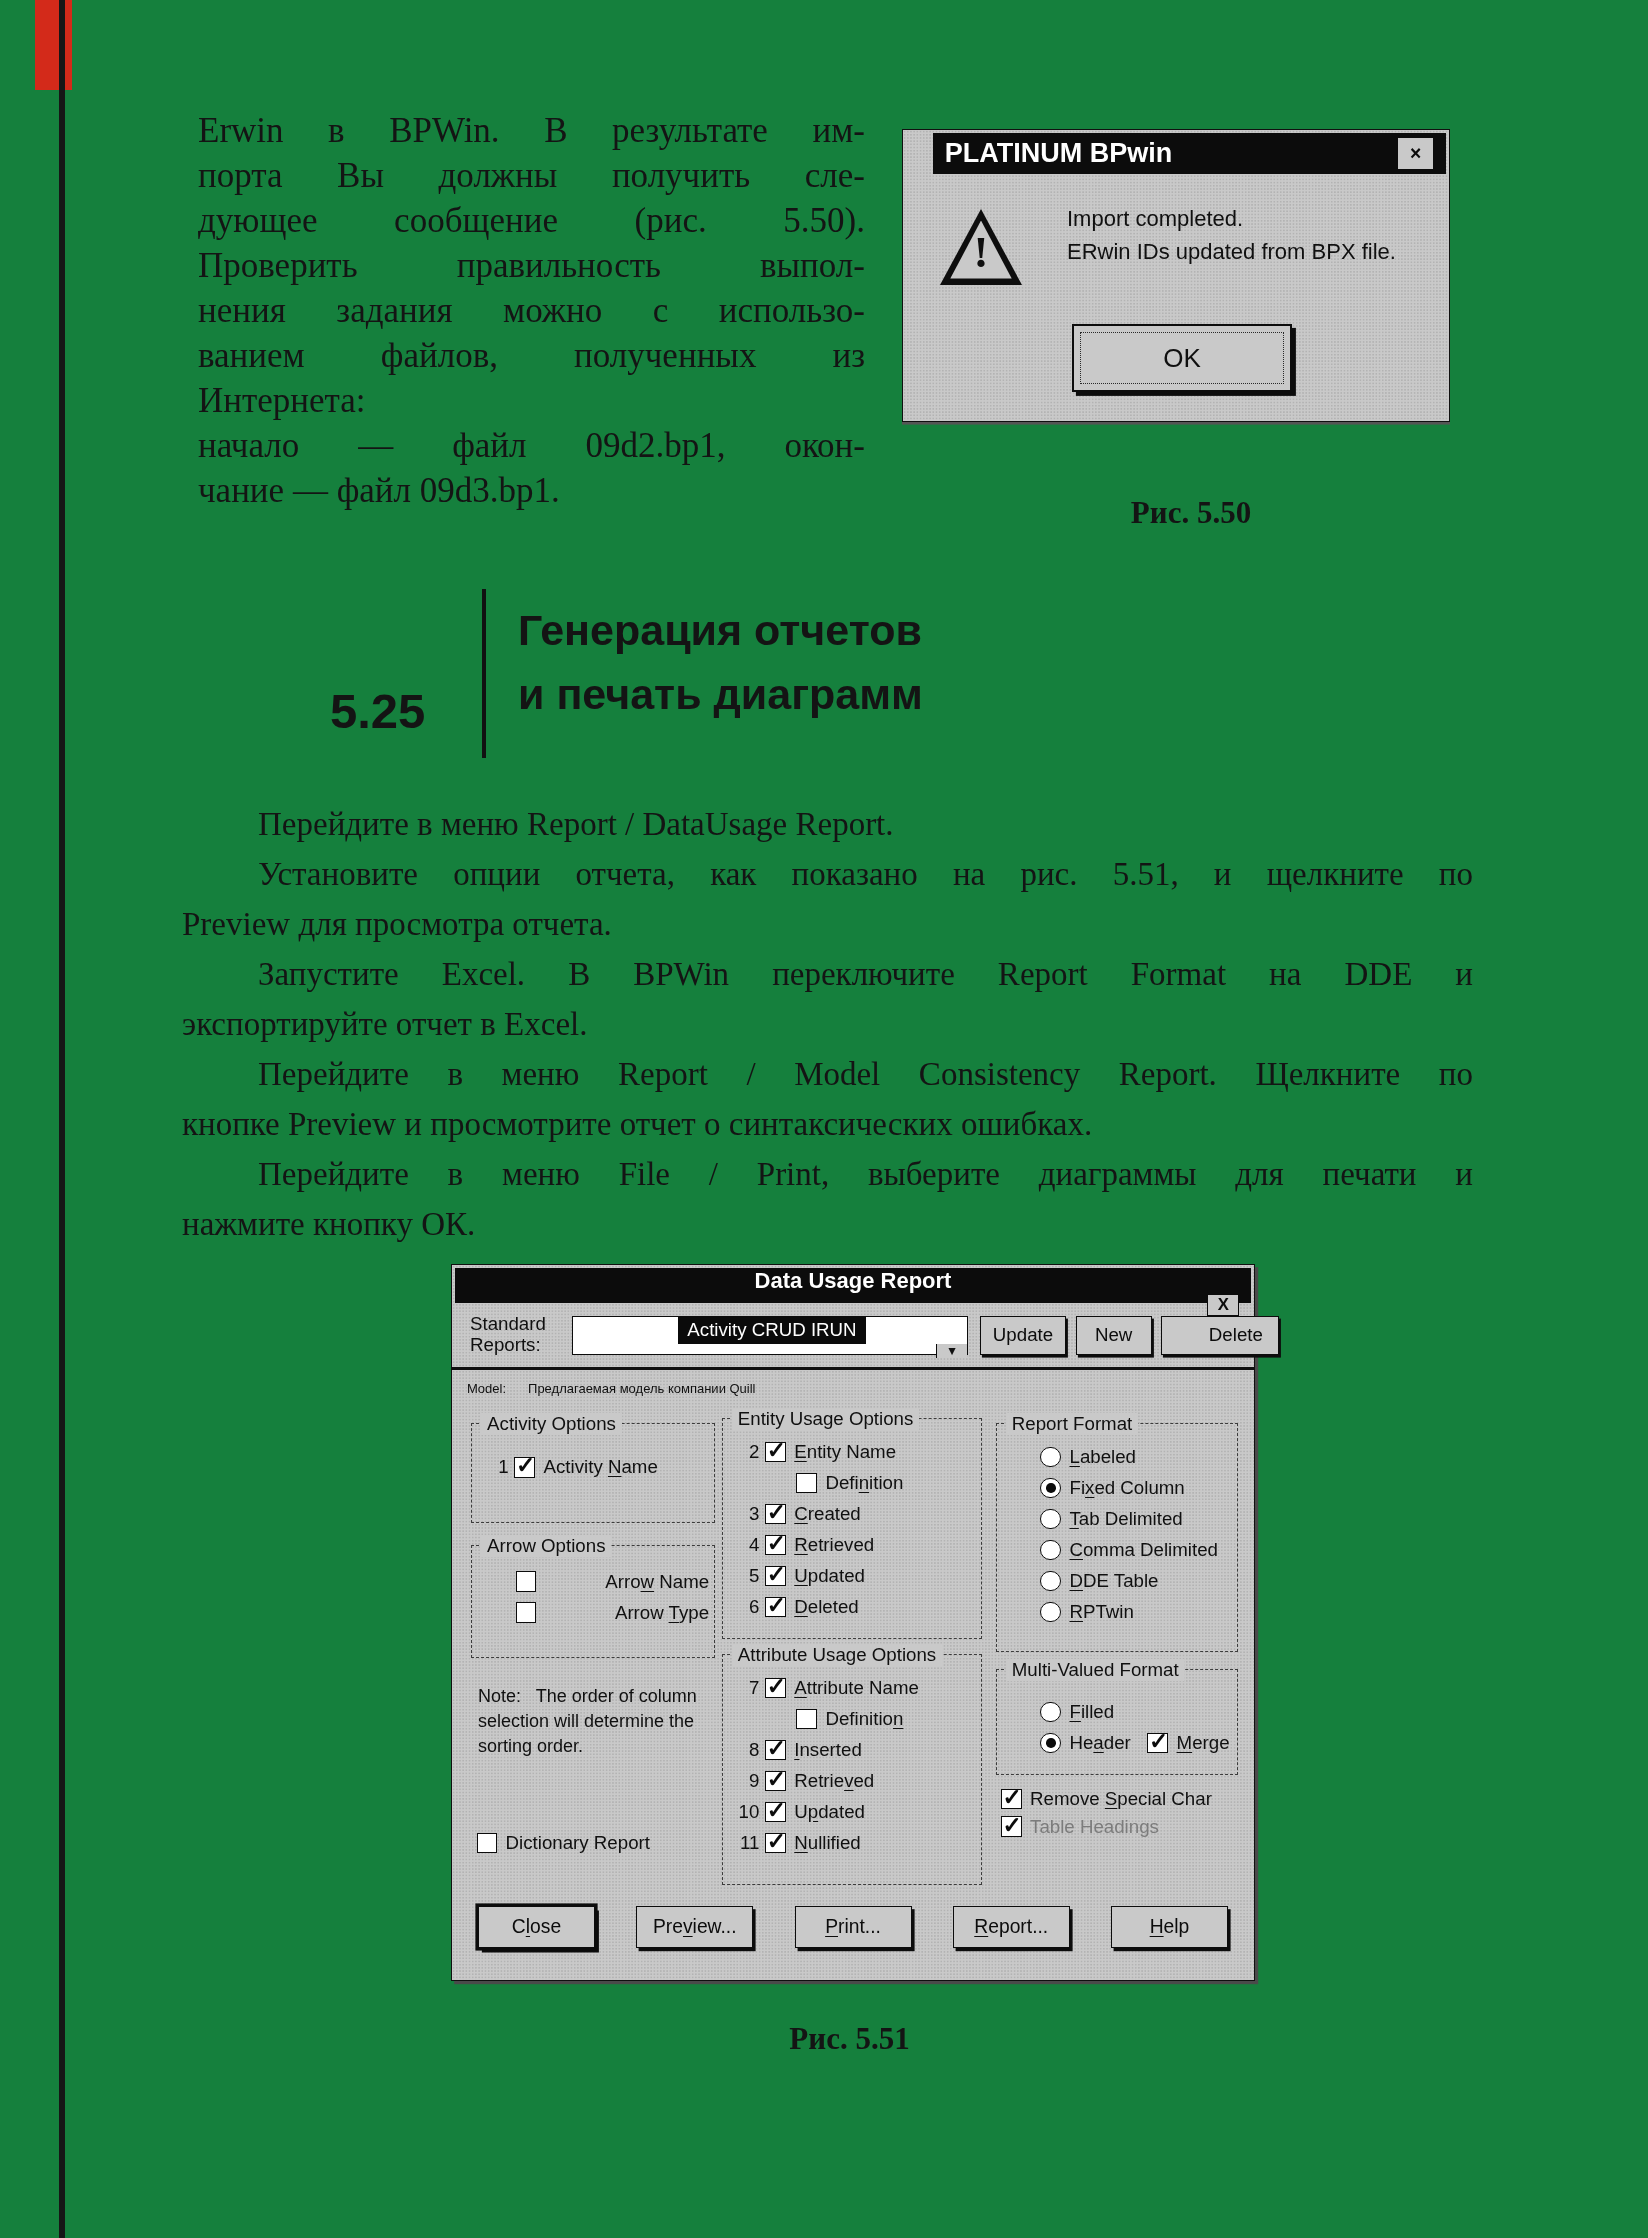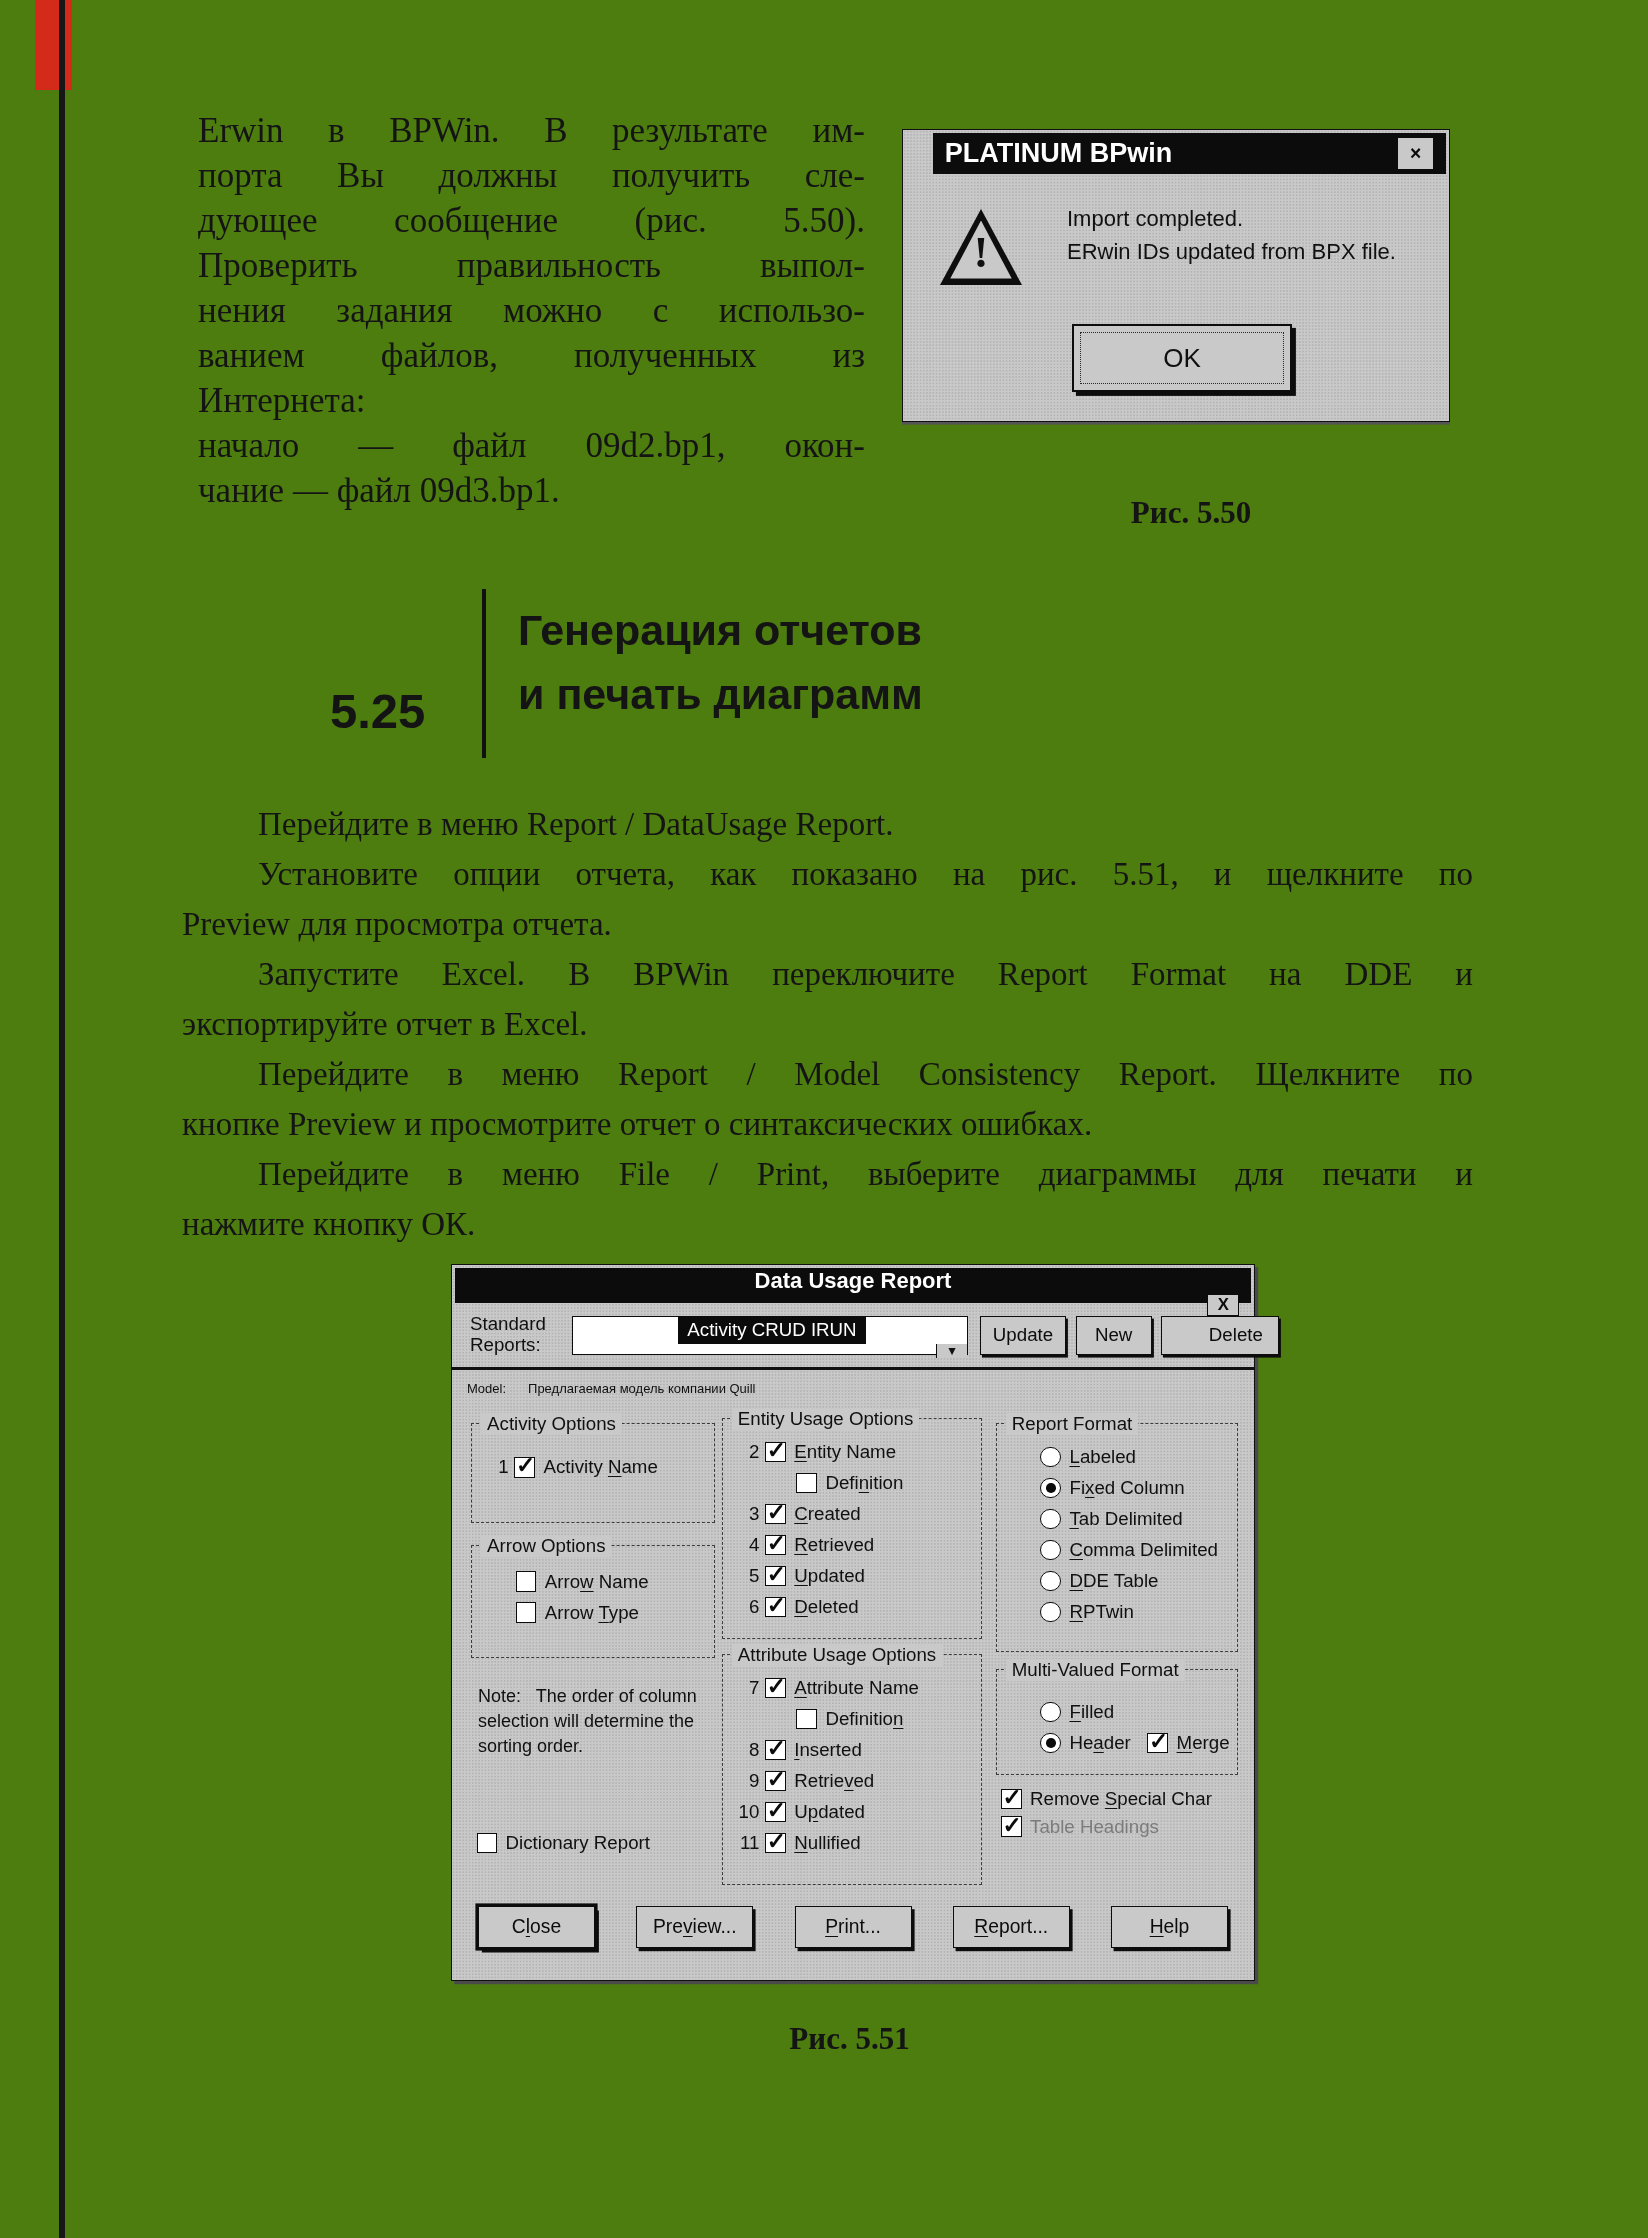--- a/index.html
+++ b/index.html
@@ -1,16 +1,16 @@
 <!DOCTYPE html>
 <html style="font-size:10.3px"><head>
 <meta charset="utf-8">
 <style>
   html,body{margin:0;padding:0;background:#888;}
-  .page{position:relative;width:1649px;height:2239px;background:#4d7c0f;overflow:hidden;
+  .page{position:relative;width:1649px;height:2239px;background:#15803d;overflow:hidden;
         font-family:"Liberation Serif", serif;color:#141414;}
 
   
   .edge-red{position:absolute;left:35px;top:0;width:37px;height:90px;background:#d32a1a;}
   .edge-rule{position:absolute;left:59px;top:0;width:5.8px;height:2239px;background:#161616;}
 
   
   .leftcol{position:absolute;left:198px;top:108px;width:667px;font-size:35px;line-height:45px;}
   .leftcol .line{white-space:nowrap;}
   .leftcol .line.j{white-space:normal;text-align:justify;text-align-last:justify;}
@@ -101,21 +101,21 @@
   .row.ind{padding-left:67px;}
   .row .lbl{margin-left:8.4px;white-space:nowrap;}
   .row .lbl.gray{color:#7c7c7c;}
 
   .cb{width:18.7px;height:18.7px;flex:none;background:#fff;border:1.9px solid #0c0c0c;position:relative;}
   .cb.on::after{content:"\2713";position:absolute;left:0.6px;top:-5.8px;font-size:23px;font-weight:bold;color:#0c0c0c;}
   .rb{width:18.7px;height:18.7px;flex:none;background:#fff;border:1.9px solid #0c0c0c;border-radius:50%;position:relative;}
   .rb.on::after{content:"";position:absolute;left:4.5px;top:4.5px;width:9.7px;height:9.7px;border-radius:50%;background:#0c0c0c;}
 
   #g-activity .row{margin-top:10.3px;}
-  #g-arrow .row{margin-top:2.6px;}
+  #g-arrow .row{margin-top:2.6px;justify-content:space-between;}
   #g-multi .grp-body{padding-top:31px;}
   .merge-gap{width:16.7px;flex:none;}
 
   .note{position:absolute;left:26px;top:419px;width:227px;font-size:18px;line-height:25px;white-space:pre-wrap;}
   .dict-row{position:absolute;left:24.5px;top:567px;}
   .extra{position:absolute;left:549px;top:523px;}
   .extra .row{margin-bottom:5.8px;}
 
   .bot-btns{position:absolute;left:26px;right:26px;top:641px;display:flex;justify-content:space-between;}
   .bot-btns .btn95{width:115px;height:40px;font-size:19.3px;}

